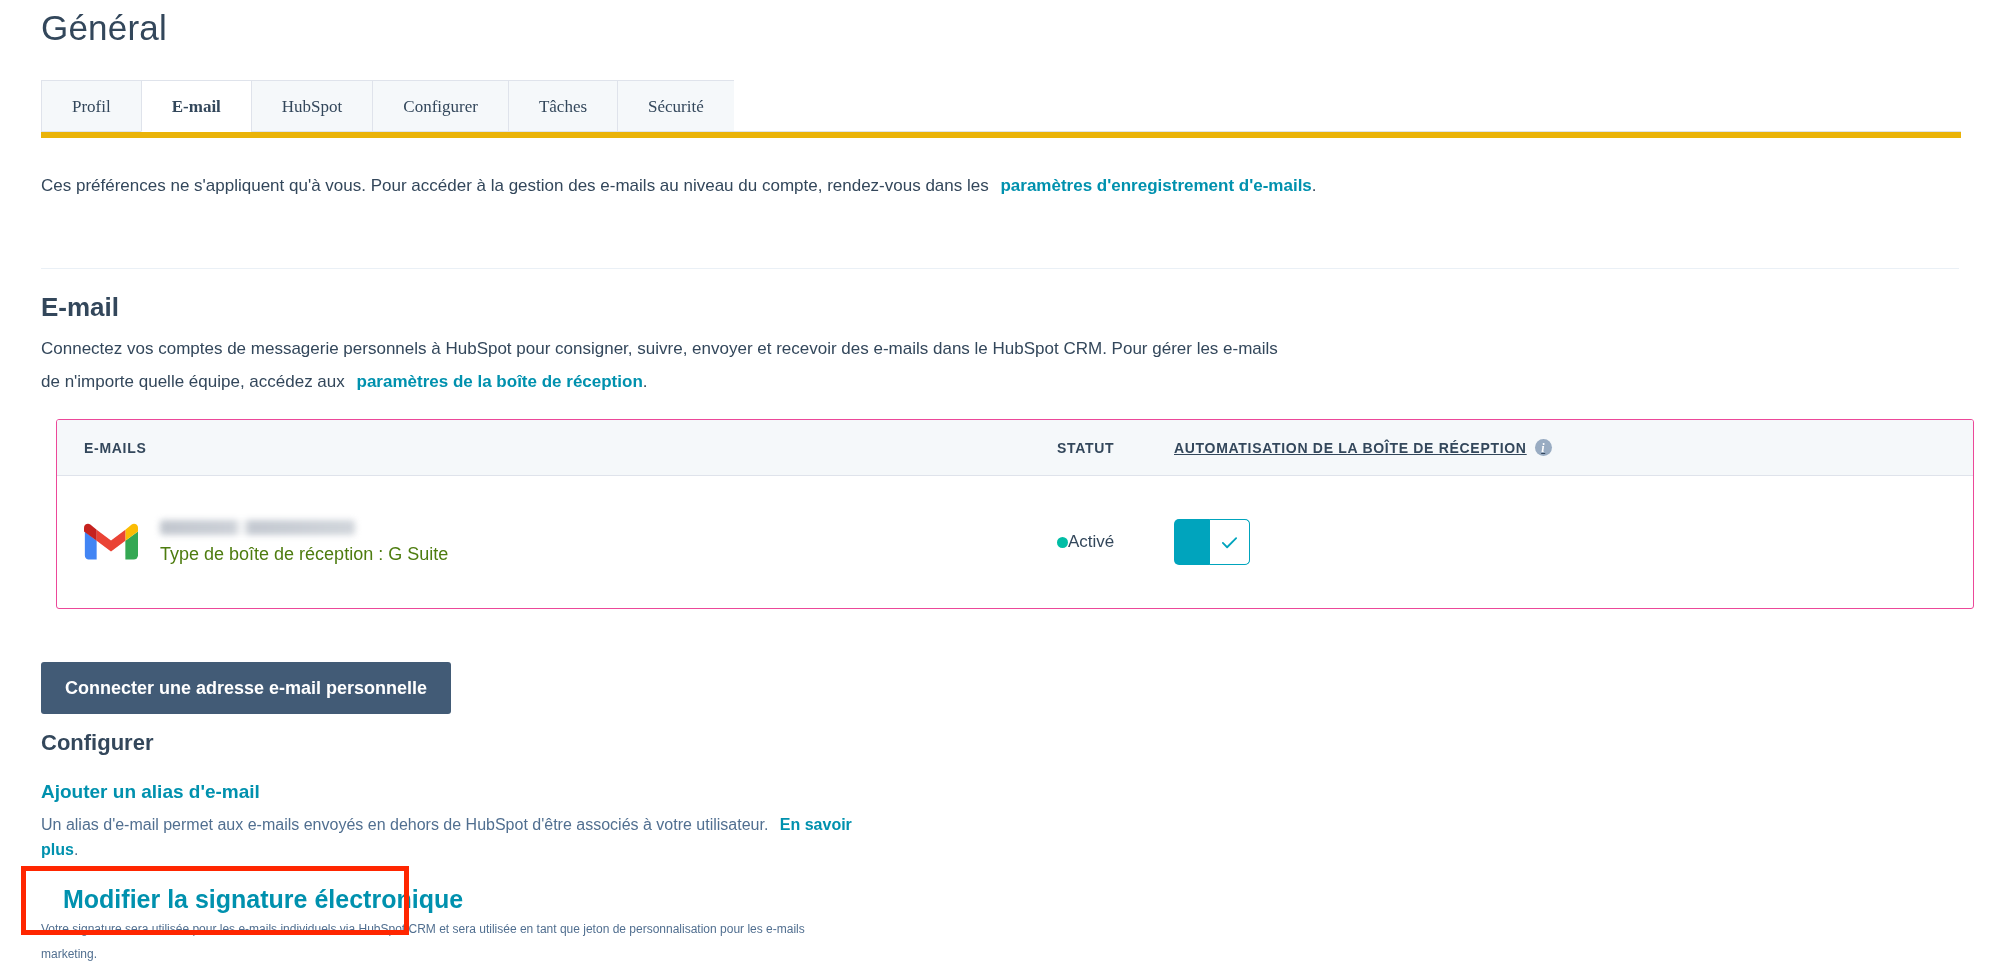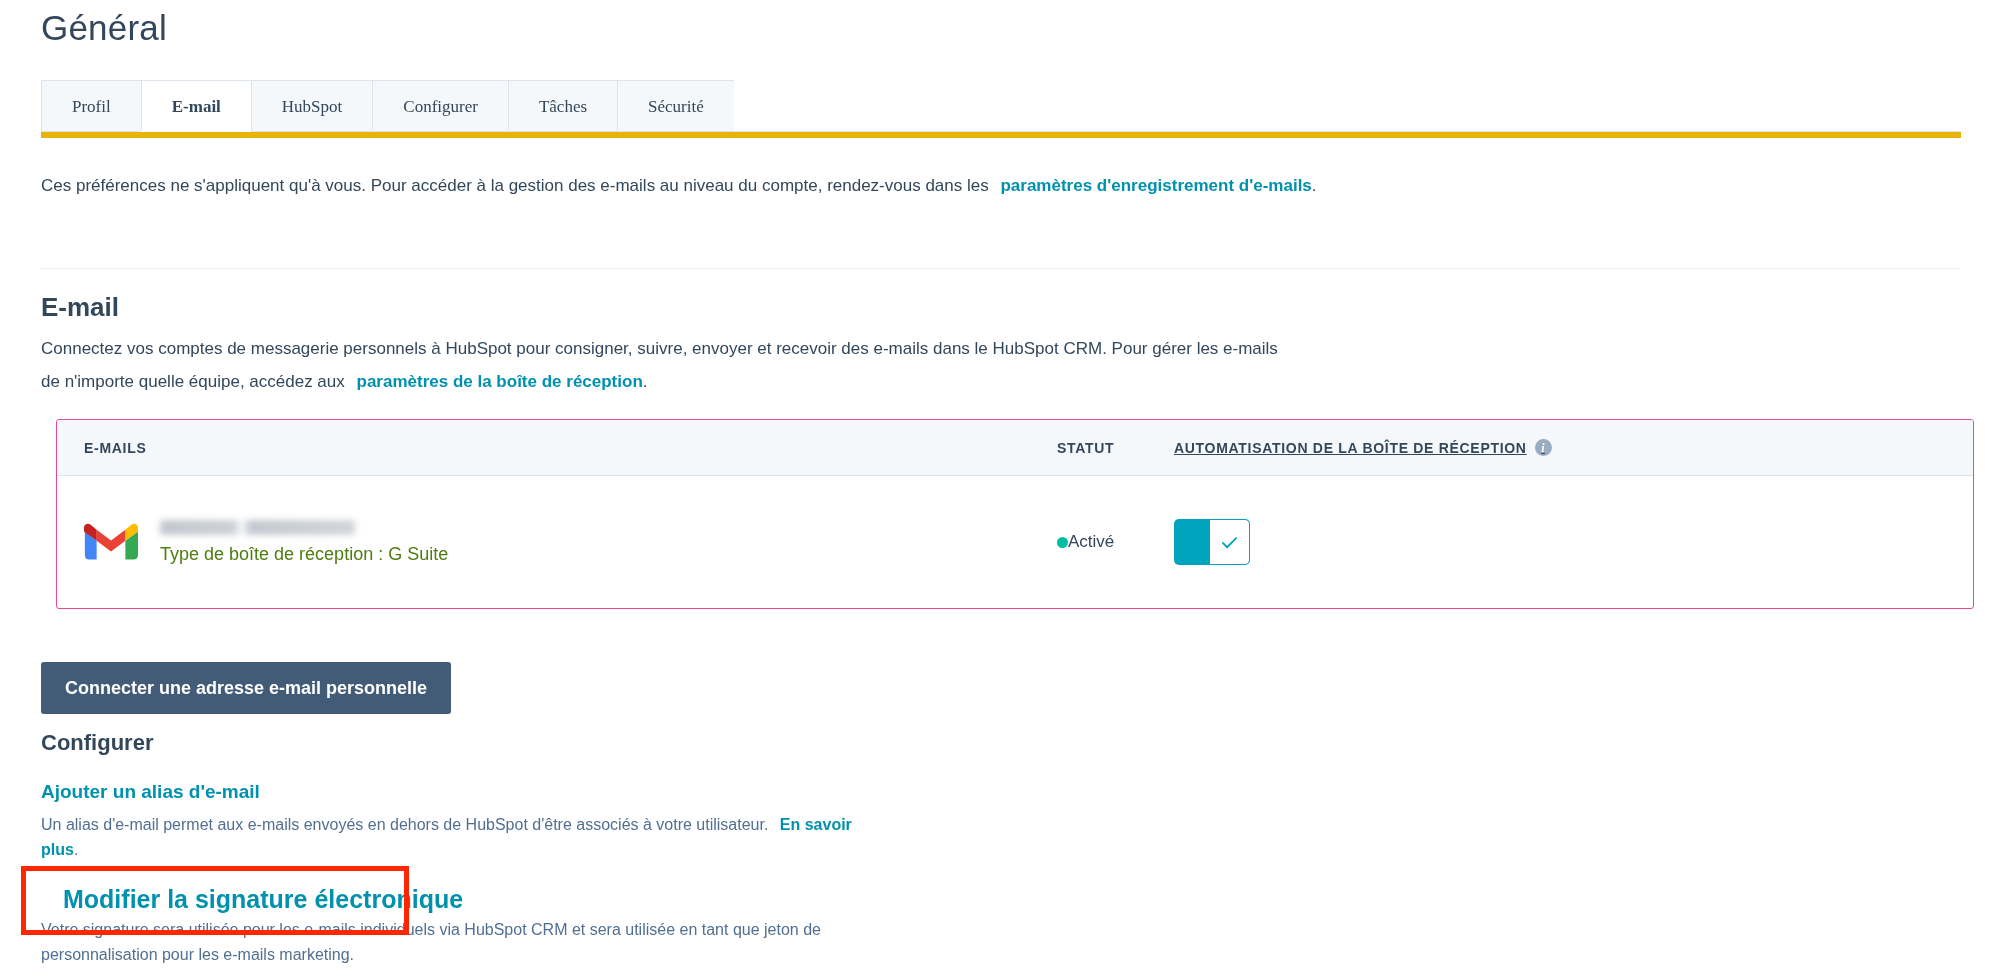--- a/index.html
+++ b/index.html
@@ -164,21 +164,21 @@
     font-size: 16px; line-height: 25px; color: #516f90;
   }
   .cfg-link-2 {
     position: absolute; left: 41px; top: 885px;
     font-size: 25px; font-weight: 700; color: #0091ae;
     text-decoration: none; cursor: pointer; margin-left: 22px;
   }
   .cfg-desc-2 {
     position: absolute; left: 41px; top: 917px;
     width: 820px;
-    font-size: 16px; line-height: 25px; color: #516f90;
+    font-size: 12px; line-height: 25px; color: #516f90;
   }
 
   
   .annot {
     position: absolute; left: 21px; top: 866px;
     width: 388px; height: 69px;
     border: 5px solid #ff2600;
     pointer-events: none;
   }
 </style>

